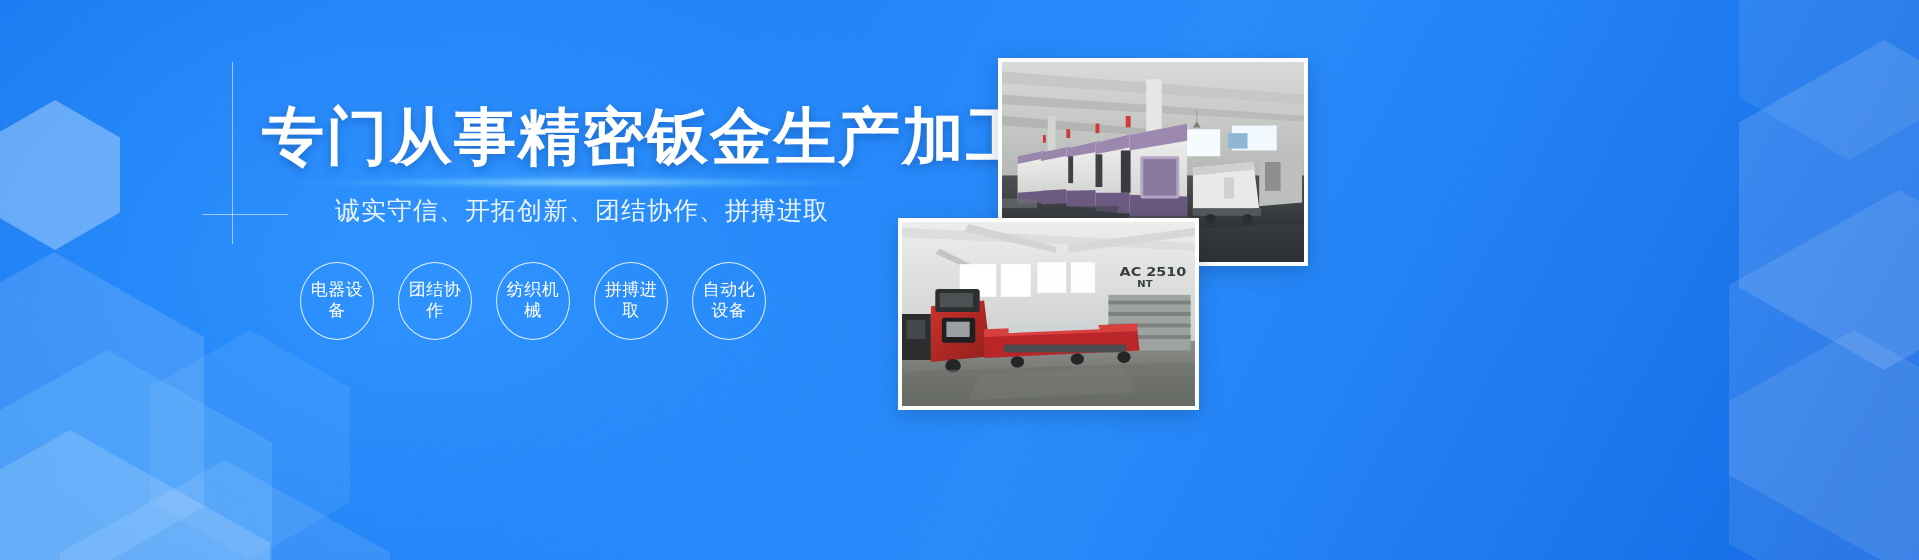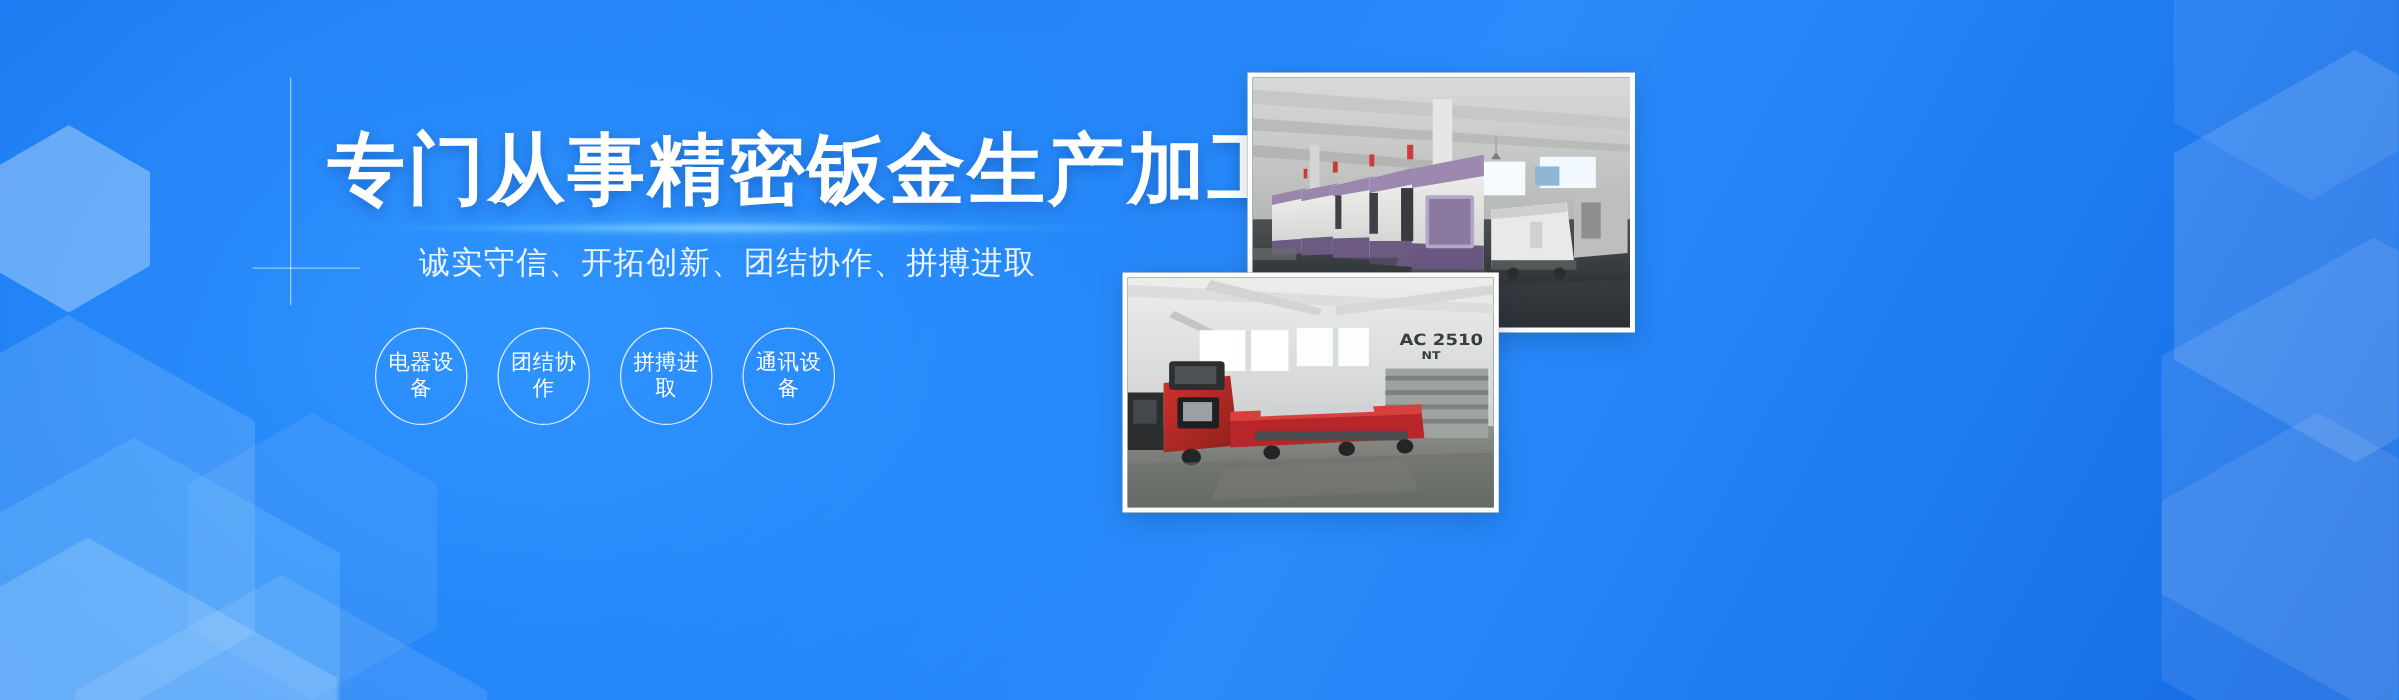--- a/index.html
+++ b/index.html
@@ -179,24 +179,27 @@
   </div>
 
   <div class="badges">
     <div class="badge">
       <span>电器设备</span>
     </div>
     <div class="badge">
       <span>团结协作</span>
     </div>
     <div class="badge">
+      <span>纺织机械</span>
+    </div>
+    <div class="badge">
       <span>拼搏进取</span>
     </div>
     <div class="badge">
-      <span>通讯设备</span>
+      <span>自动化设备</span>
     </div>
   </div>
 
   <div class="photo photo-top">
     <svg viewBox="0 0 310 208" preserveAspectRatio="none">
       <defs>
         <linearGradient id="ceilTop" x1="0" y1="0" x2="0" y2="1">
           <stop offset="0" stop-color="#d9dbd8"></stop>
             <stop offset="1" stop-color="#b4b7b4"></stop>
         </linearGradient>

